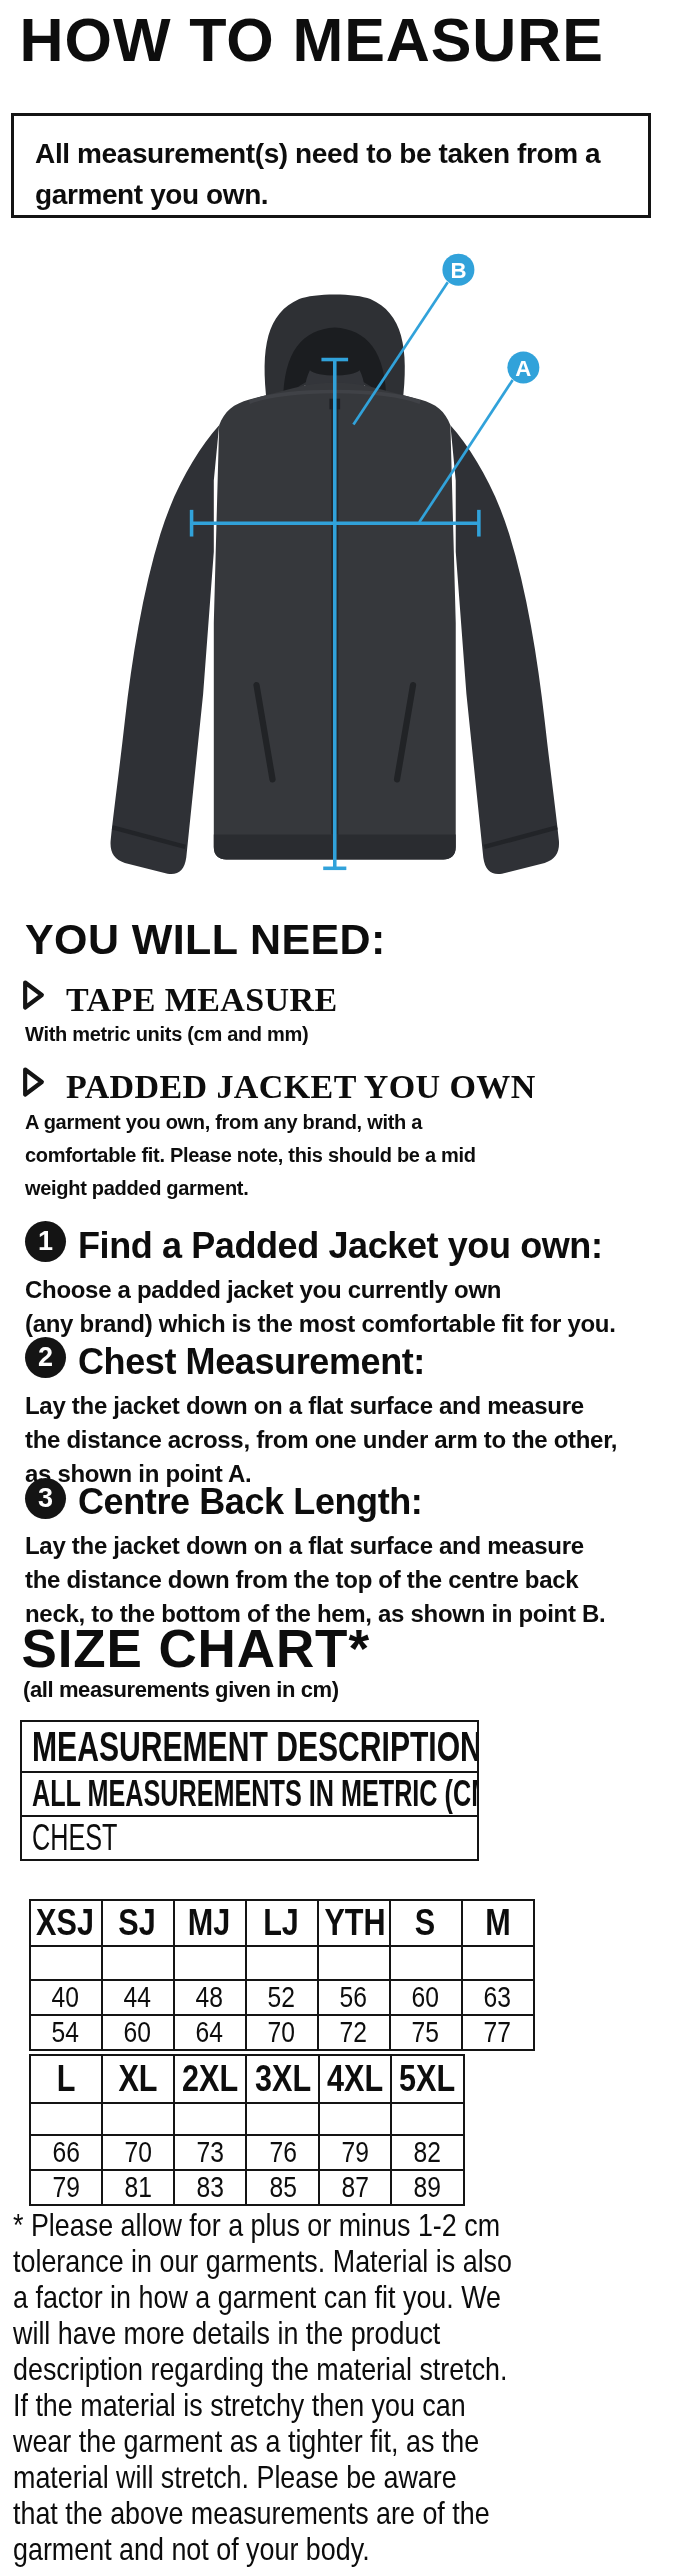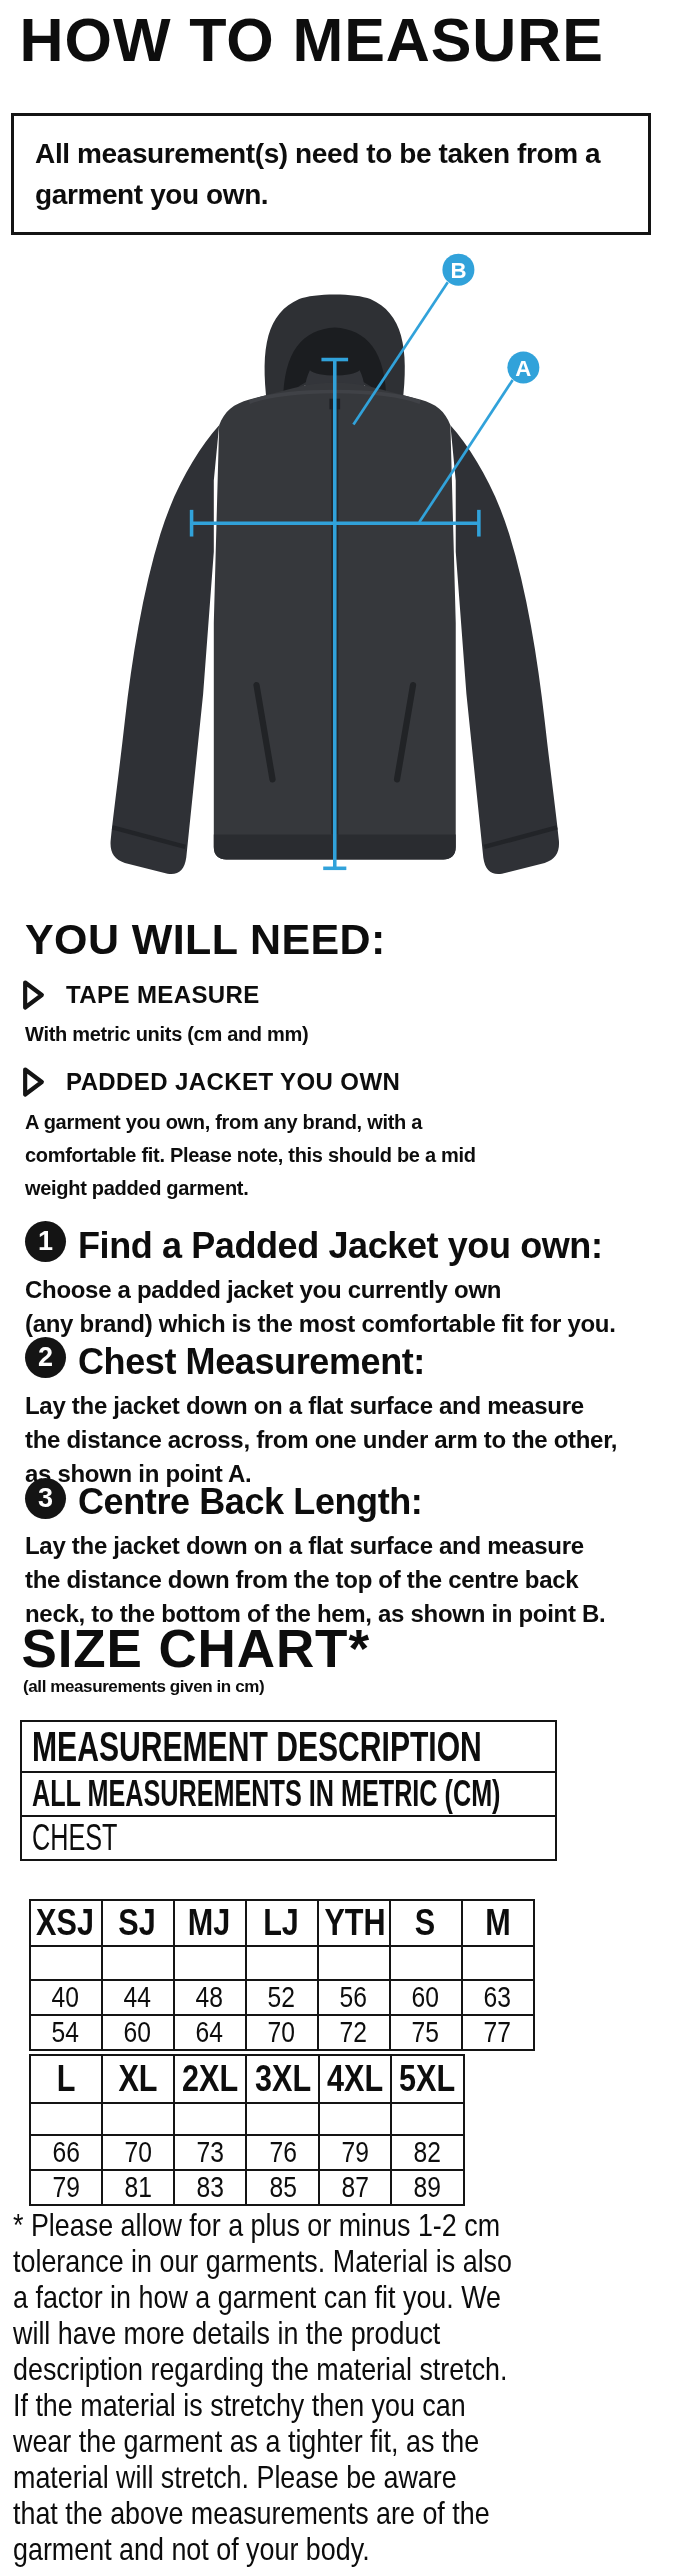--- a/index.html
+++ b/index.html
@@ -7,41 +7,41 @@
     width:682px;height:2576px;position:relative;background:#ffffff;
     font-family:"Liberation Sans",sans-serif;color:#0d0d0d;overflow:hidden;
   }
   .abs{position:absolute;}
 
   
   .page-title{left:19.6px;top:5.3px;font-size:61px;font-weight:700;letter-spacing:0.9px;white-space:nowrap;}
   .section-title{font-weight:700;white-space:nowrap;}
   #ywn-heading{left:25px;top:915px;font-size:43px;letter-spacing:0.4px;}
   #sc-heading{left:21.4px;top:1618px;font-size:53px;letter-spacing:0.9px;}
-  #sc-sub{left:23px;top:1677px;font-size:17px;font-weight:700;letter-spacing:-0.4px;}
-
-  
-  .notice-box{left:10.7px;top:113px;width:640px;height:122px;border:3.6px solid #141414;box-sizing:border-box;}
+  #sc-sub{left:23px;top:1677px;font-size:22px;font-weight:700;letter-spacing:-0.4px;}
+
+  
+  .notice-box{left:10.7px;top:113px;width:640px;height:105px;border:3.6px solid #141414;box-sizing:border-box;}
   .notice-box p{margin:17px 21.4px;font-size:28px;font-weight:700;line-height:1.48;
     letter-spacing:-0.4px;white-space:pre-line;}
 
   
   .tri-icon{width:25px;height:32px;}
-  .need-title{font-size:24px;font-weight:700;letter-spacing:0.4px;white-space:nowrap;}
+  .need-title{font-size:34px;font-weight:700;letter-spacing:0.4px;white-space:nowrap;font-family:Liberation Serif, serif;}
   .need-desc{font-size:20px;font-weight:700;line-height:33px;white-space:pre-line;letter-spacing:-0.3px;}
 
   
   .step-badge{width:41px;height:41px;border-radius:50%;background:#141414;color:#fff;
     display:flex;align-items:center;justify-content:center;font-size:27px;font-weight:700;}
   .step-title{font-size:36px;font-weight:700;letter-spacing:-0.4px;white-space:nowrap;}
   .step-desc{font-size:24px;font-weight:700;line-height:34px;white-space:pre-line;letter-spacing:-0.3px;}
 
   
   table{border-collapse:collapse;table-layout:fixed;}
-  .desc-table{left:19.6px;top:1720px;width:537px;}
+  .desc-table{left:19.6px;top:1720px;width:459px;}
   .desc-table td{border:2.7px solid #141414;padding:0 0 0 10.7px;vertical-align:middle;overflow:hidden;white-space:nowrap;}
   .desc-table .r0{height:50px;}
   .desc-table .r1{height:41px;}
   .desc-table .r2,.desc-table .r3{height:41px;}
   .t-big{font-size:43px;font-weight:700;}
   .t-med{font-size:36px;font-weight:700;}
   .t-reg{font-size:36px;font-weight:400;}
   .condL{display:inline-block;transform:scaleX(0.70);transform-origin:0 50%;white-space:nowrap;}
 
   .size-table{background:#fff;}

